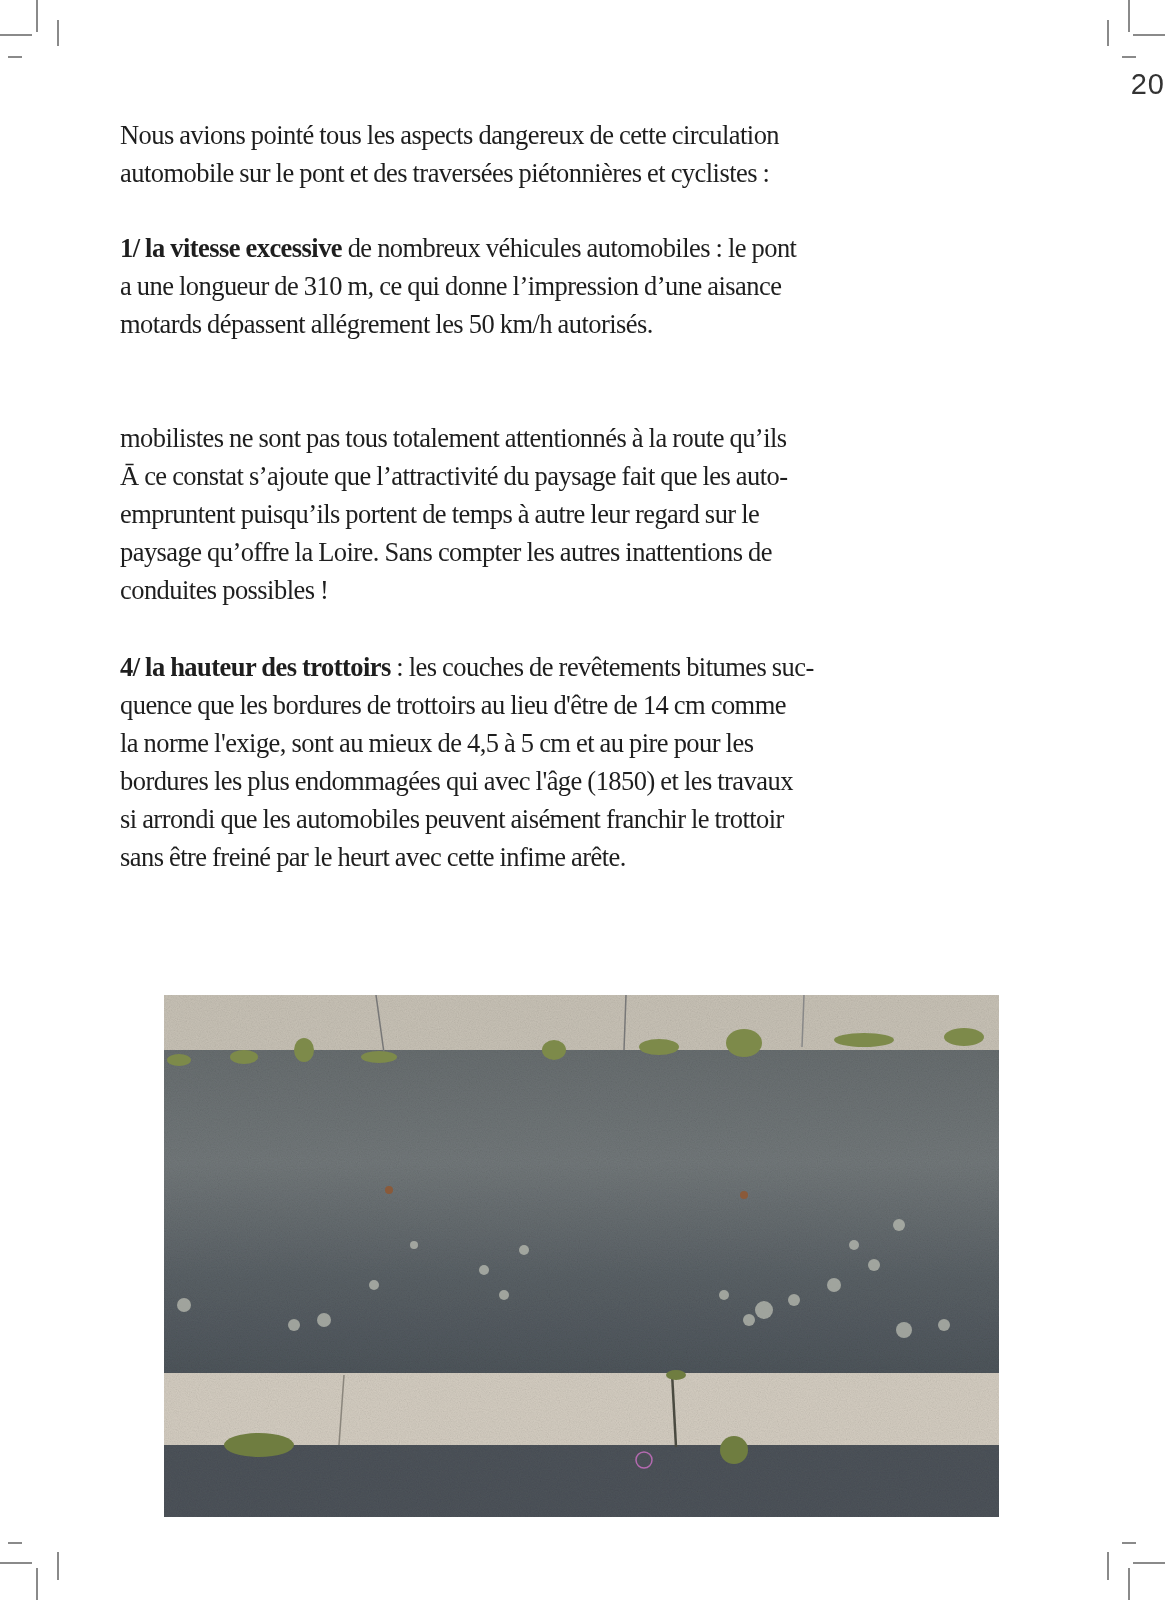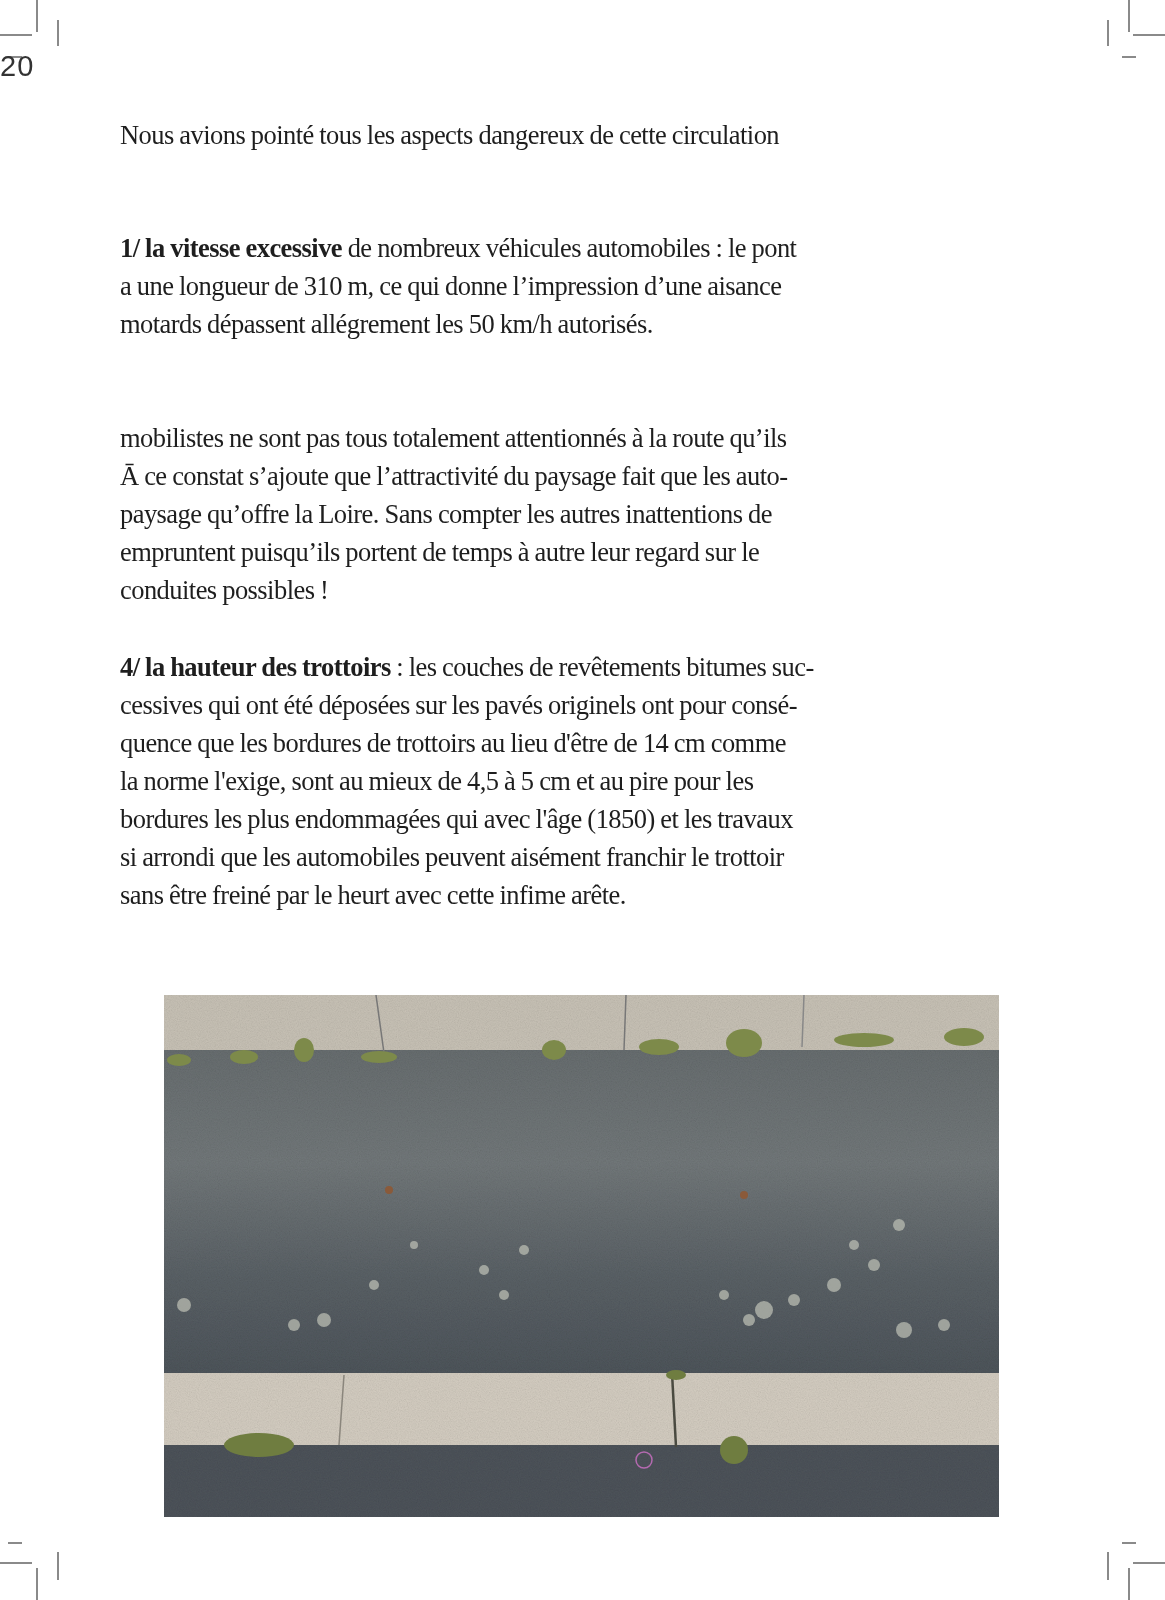--- a/index.html
+++ b/index.html
@@ -1,19 +1,19 @@
 <!DOCTYPE html>
 <html><head>
   <meta charset="utf-8">
   <style>
     html, body { margin: 0; padding: 0; background: #ffffff; }
     body { width: 1165px; height: 1600px; position: relative; overflow: hidden;
            font-family: "Liberation Sans", "DejaVu Sans", sans-serif; color: #1e1e1e; }
     .crop { position: absolute; background: #8a8a8a; }
-    .page-number { position: absolute; left: 0; width: 1165px; top: 50px; text-align: left;
+    .page-number { position: absolute; left: 0; width: 1165px; top: 68px; text-align: right;
                    font-size: 29px; color: #333; letter-spacing: 1px; }
     .text-block { position: absolute; left: 120px; width: 920px; font-size: 26.5px; line-height: 38px;
                   letter-spacing: -0.55px; word-spacing: -0.5px; }
     .text-block p { margin: 0; white-space: nowrap; font-family: Liberation Serif, serif; }
     .text-block b { font-weight: bold; }
     .photo { position: absolute; left: 164px; top: 995px; width: 835px; height: 522px; overflow: hidden; }
     .photo svg { display: block; }
   </style>
 </head>
 <body>
@@ -32,39 +32,39 @@
 <div class="crop" style="left:36px;top:1568px;width:1.5px;height:32px;"></div>
 <div class="crop" style="left:1122px;top:1542px;width:14px;height:1.5px;"></div>
 <div class="crop" style="left:1107px;top:1552px;width:1.5px;height:28px;"></div>
 <div class="crop" style="left:1133px;top:1562px;width:32px;height:1.5px;"></div>
 <div class="crop" style="left:1128px;top:1568px;width:1.5px;height:32px;"></div>
 
 <div class="page-number">20</div>
 
 <div class="text-block" style="top:116px;">
   <p>Nous avions pointé tous les aspects dangereux de cette circulation</p>
+  <p>automobile sur le pont et des traversées piétonnières et cyclistes :</p>
 </div>
 
 <div class="text-block" style="top:229px;">
   <p><b>1/ la vitesse excessive</b><span> de nombreux véhicules automobiles : le pont</span></p>
   <p>a une longueur de 310 m, ce qui donne l’impression d’une aisance</p>
   <p>motards dépassent allégrement les 50 km/h autorisés.</p>
 </div>
 
 <div class="text-block" style="top:419px;">
   <p>mobilistes ne sont pas tous totalement attentionnés à la route qu’ils</p>
   <p>Ā ce constat s’ajoute que l’attractivité du paysage fait que les auto-</p>
+  <p>empruntent puisqu’ils portent de temps à autre leur regard sur le</p>
   <p>paysage qu’offre la Loire. Sans compter les autres inattentions de</p>
-  <p>empruntent puisqu’ils portent de temps à autre leur regard sur le</p>
   <p>conduites possibles !</p>
 </div>
 
 <div class="text-block" style="top:648px;">
   <p><b>4/ la hauteur des trottoirs</b><span> : les couches de revêtements bitumes suc-</span></p>
-  <p>cessives qui ont été déposées sur les pavés originels ont pour consé-</p>
   <p>quence que les bordures de trottoirs au lieu d'être de 14 cm comme</p>
   <p>la norme l'exige, sont au mieux de 4,5 à 5 cm et au pire pour les</p>
   <p>bordures les plus endommagées qui avec l'âge  (1850) et les travaux</p>
   <p>si arrondi que les automobiles peuvent aisément franchir le trottoir</p>
   <p>sans être freiné par le heurt avec cette infime arête.</p>
 </div>
 
 <div class="photo">
   <svg width="835" height="522" viewBox="0 0 835 522" xmlns="http://www.w3.org/2000/svg">
     <defs>

